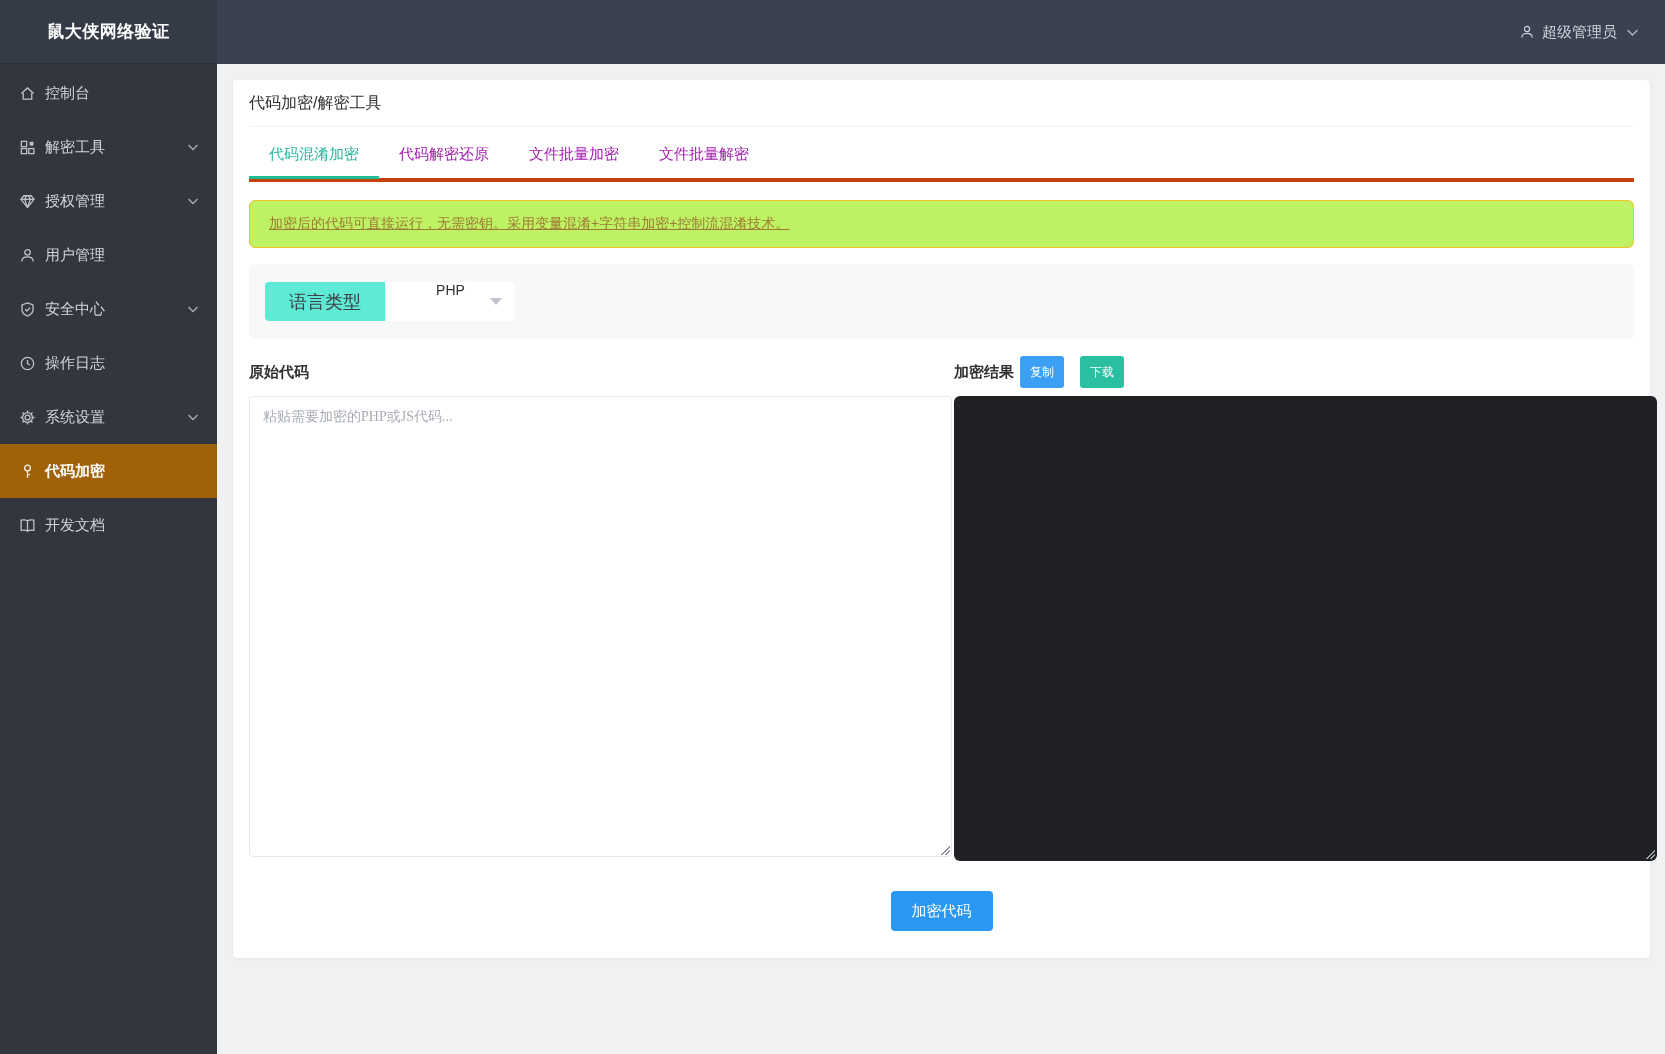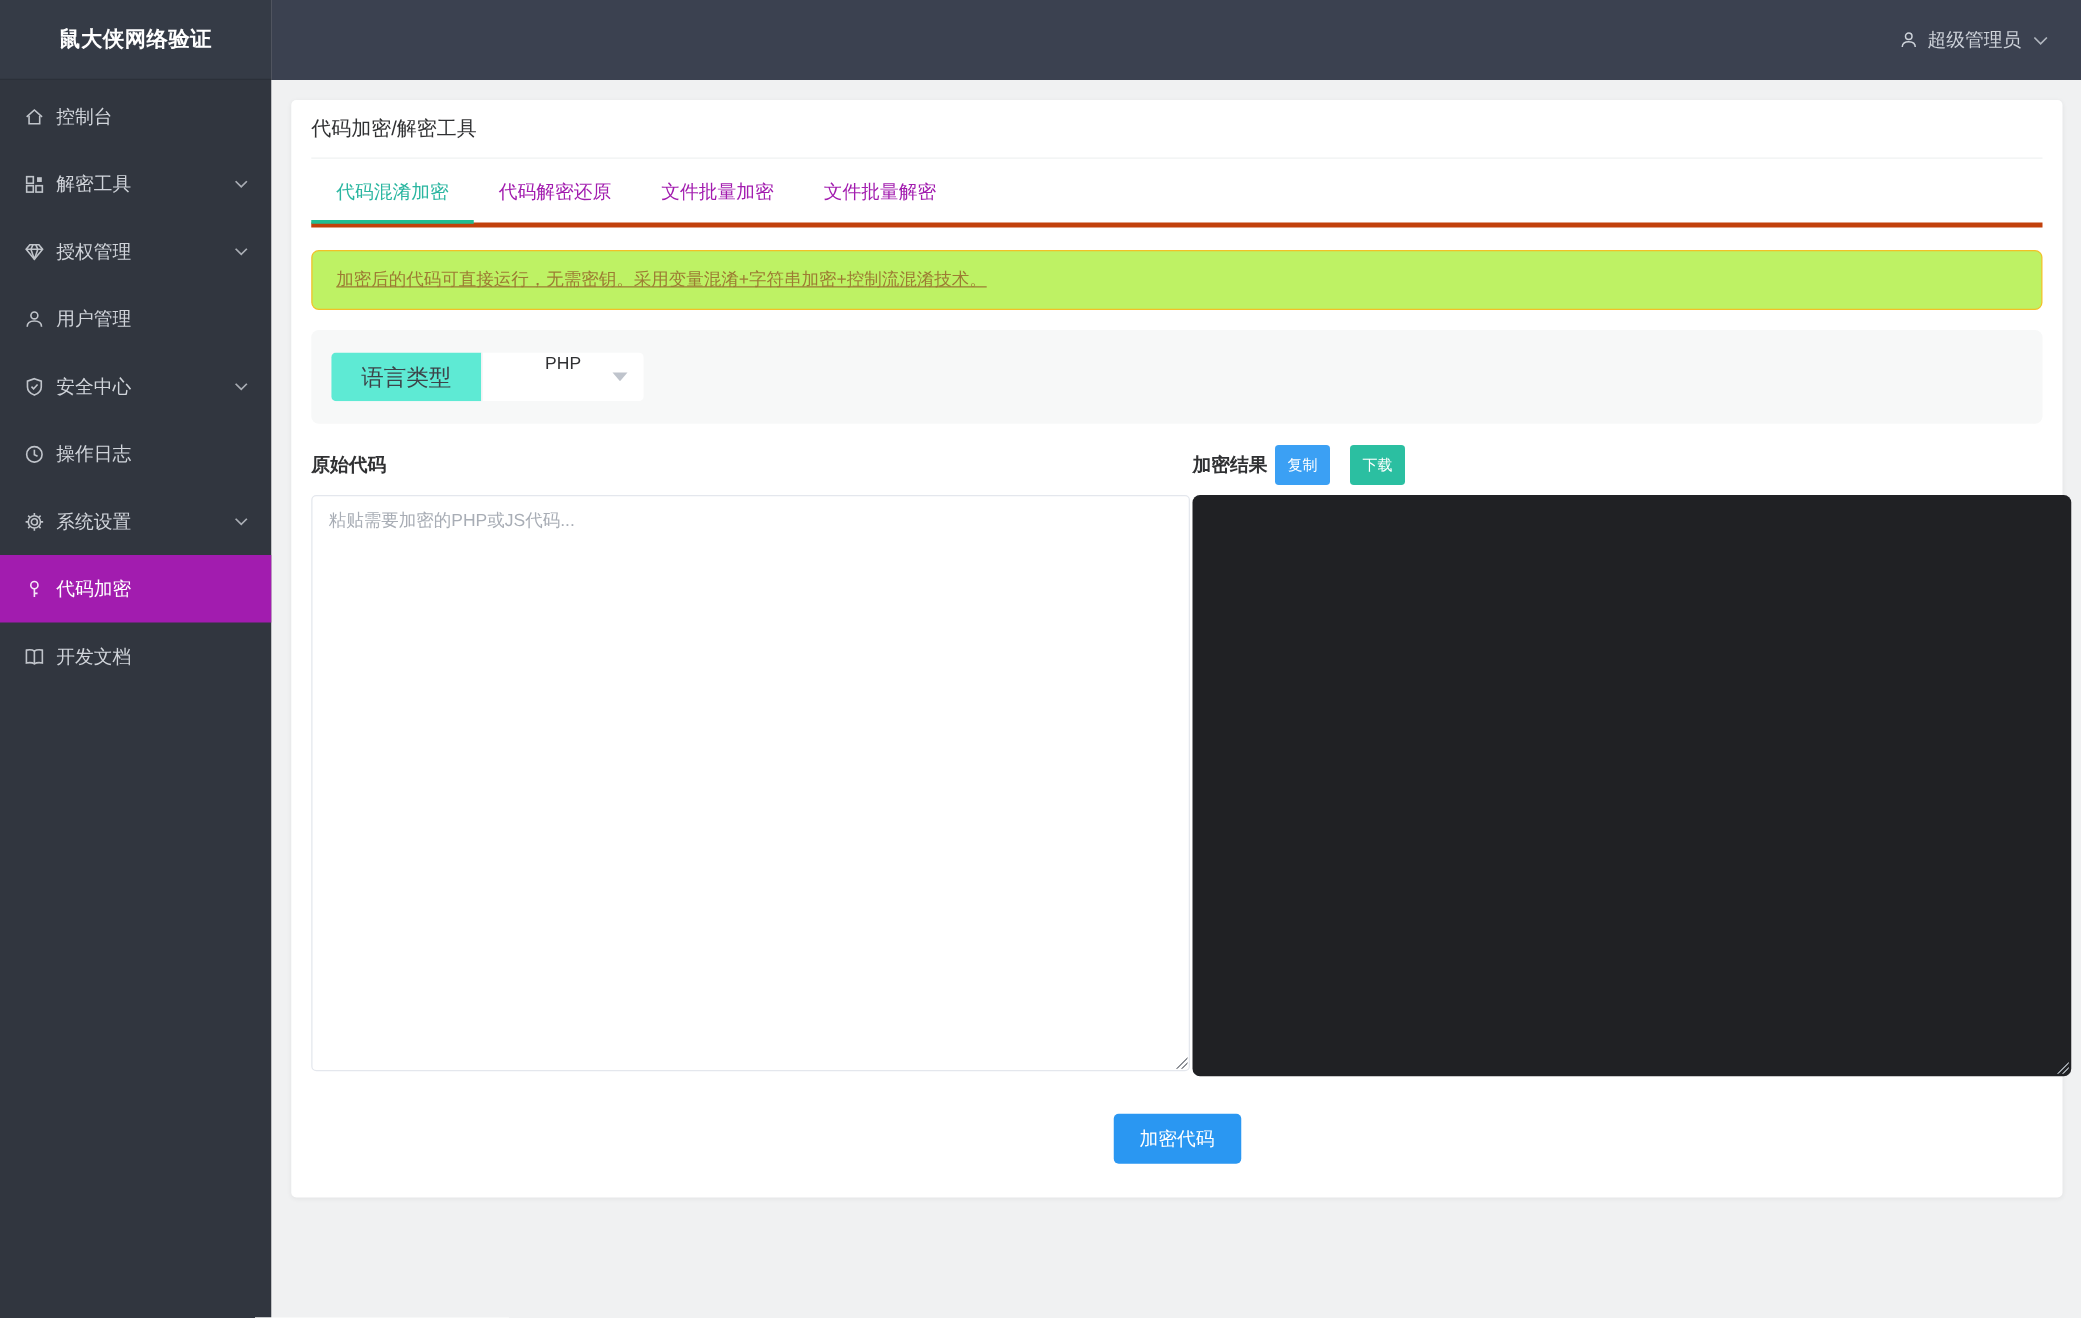--- a/index.html
+++ b/index.html
@@ -20,21 +20,21 @@
     border-bottom:1px solid rgba(0,0,0,.18);
   }
   .menu { padding-top:2px; }
   .menu-item {
     height:54px; display:flex; align-items:center;
     padding:0 18px 0 19px; color:#d0d4da; font-size:15px; cursor:pointer;
   }
   .menu-item .mi-icon { width:17px; height:17px; margin-right:9px; flex:0 0 auto; opacity:.9; }
   .menu-item svg { display:block; }
   .menu-item .chev { margin-left:auto; opacity:.75; }
-  .menu-item.active { background:#a21caf; color:#ffffff; }
+  .menu-item.active { background:#a16207; color:#ffffff;font-weight:bold; }
   
   .topbar {
     position:absolute; left:217px; right:0; top:0; height:64px;
     background:#3b4150; display:flex; align-items:center; justify-content:flex-end;
     padding-right:26px; z-index:2;
   }
   .user-menu { display:flex; align-items:center; color:#ced3da; font-size:15px; cursor:pointer; }
   .user-menu .u-icon { margin-right:7px; display:flex; }
   .user-menu .u-chev { margin-left:9px; display:flex; opacity:.8; }
   
@@ -85,21 +85,21 @@
   .col-label { font-size:15px; font-weight:bold; color:#303133; }
   .mini-btn {
     height:22px; padding:16px 10px; border:none; border-radius:3px; color:#fff;
     font-size:12px; font-family:inherit; display:inline-flex; align-items:center; cursor:pointer;
   }
   .copy-btn { background:#3ba0f4; margin-left:6px; }
   .download-btn { background:#2bbfa1; margin-left:16px; }
   .pane-wrap { position:relative; }
   .src-textarea {
     width:100%; height:461px; border:1px solid #e4e7ed; border-radius:4px;
-    padding:11px 13px; font-size:14px; color:#303133; font-family:Liberation Sans, sans-serif;
+    padding:11px 13px; font-size:14px; color:#303133; font-family:Liberation Serif, serif;
     resize:none; outline:none; background:#fff; display:block;
   }
   .src-textarea::placeholder { color:#a8adb5; }
   .result-pane {
     width:100%; height:465px; background:#202124; border-radius:6px; position:relative;
   }
   .grip {
     position:absolute; right:2px; bottom:2px; width:11px; height:11px; pointer-events:none;
     background:
       linear-gradient(135deg, transparent 0 58%, currentColor 58% 64%, transparent 64% 76%, currentColor 76% 82%, transparent 82%);

